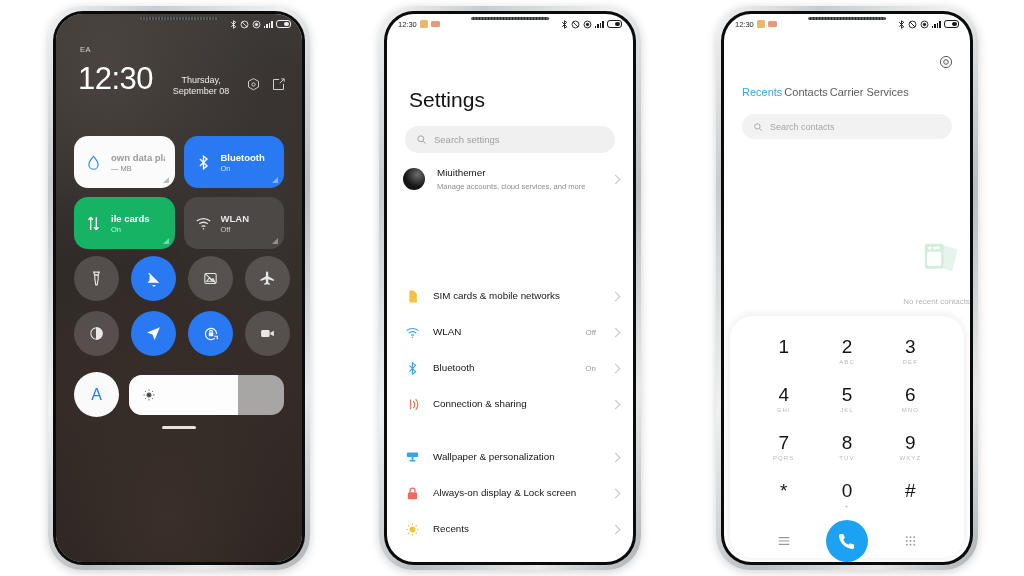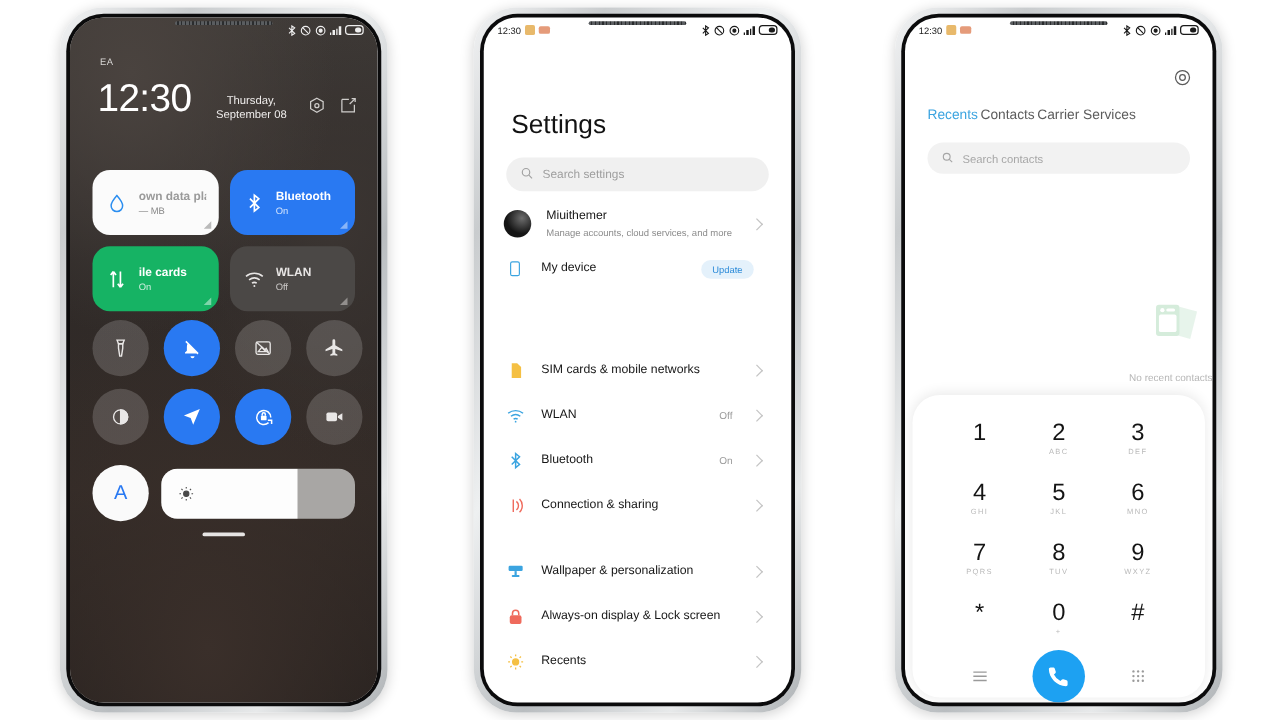--- a/index.html
+++ b/index.html
@@ -117,21 +117,21 @@
 
   
   #phone2 { left: 379px; top: 6px; width: 262px; height: 564px; }
   .set-title { position: absolute; left: 22px; top: 74px; font-size: 21px; font-weight: 500; color: #121212; }
   .searchbar {
     position: absolute; left: 18px; right: 18px; top: 112px; height: 27px;
     background: #f0f0f0; border-radius: 14px; display: flex; align-items: center; gap: 7px; padding: 0 11px;
   }
   .searchbar .ph { font-size: 9.5px; color: #9e9e9e; }
   .sect { position: absolute; left: 0; right: 0; }
-  .row { display: flex; align-items: center; min-height: 36px; padding: 6px 24px 6px 16px; gap: 12px; }
+  .row { display: flex; align-items: center; min-height: 36px; padding: 6px 14px 6px 16px; gap: 12px; }
   .row .r-ico { width: 18px; height: 18px; flex: none; display: flex; align-items: center; justify-content: center; }
   .row .r-body { flex: 1; min-width: 0; }
   .row .r-title { font-size: 9.8px; color: #151515; line-height: 1.25; }
   .row .r-sub { font-size: 7.6px; color: #8c8c8c; margin-top: 2px; }
   .row .r-val { font-size: 8px; color: #9a9a9a; margin-right: 4px; }
   .chev { width: 7px; height: 7px; border-right: 1.3px solid #c4c4c4; border-top: 1.3px solid #c4c4c4; transform: rotate(45deg); flex: none; }
   .avatar { width: 22px; height: 22px; border-radius: 50%; background: radial-gradient(circle at 66% 30%, #6d6d6d 0%, #151515 58%); flex:none; }
   .badge { font-size: 7.5px; color: #2b8ad8; background: #e4f1fb; border-radius: 9px; padding: 3px 9px; margin-right: 6px; }
 
   
@@ -406,31 +406,20 @@
         <div class="sect" style="top:147px">
           <div class="row">
             <span class="avatar"></span>
             <span class="r-body">
               <div class="r-title">Miuithemer</div>
               <div class="r-sub">Manage accounts, cloud services, and more</div>
             </span>
             <span class="chev"></span>
           </div>
 
-          <div class="row">
-            <span class="r-ico">
-              <svg viewBox="0 0 24 24" width="14" height="14" fill="none" stroke="#3ba4e0" stroke-width="1.6">
-                  <rect x="6" y="2.5" width="12" height="19" rx="2.4"></rect>
-                </svg>
-            </span>
-            <span class="r-body">
-              <div class="r-title">My device</div>
-            </span>
-            <span class="badge">Update</span>
-          </div>
         </div>
 
         <div class="sect" style="top:264px">
           <div class="row">
             <span class="r-ico">
               <svg viewBox="0 0 24 24" width="15" height="15" fill="#f5c043">
                   <path d="M7 2.5h7l5 5v14H7z" rx="2"></path>
                 </svg>
             </span>
             <span class="r-body">

